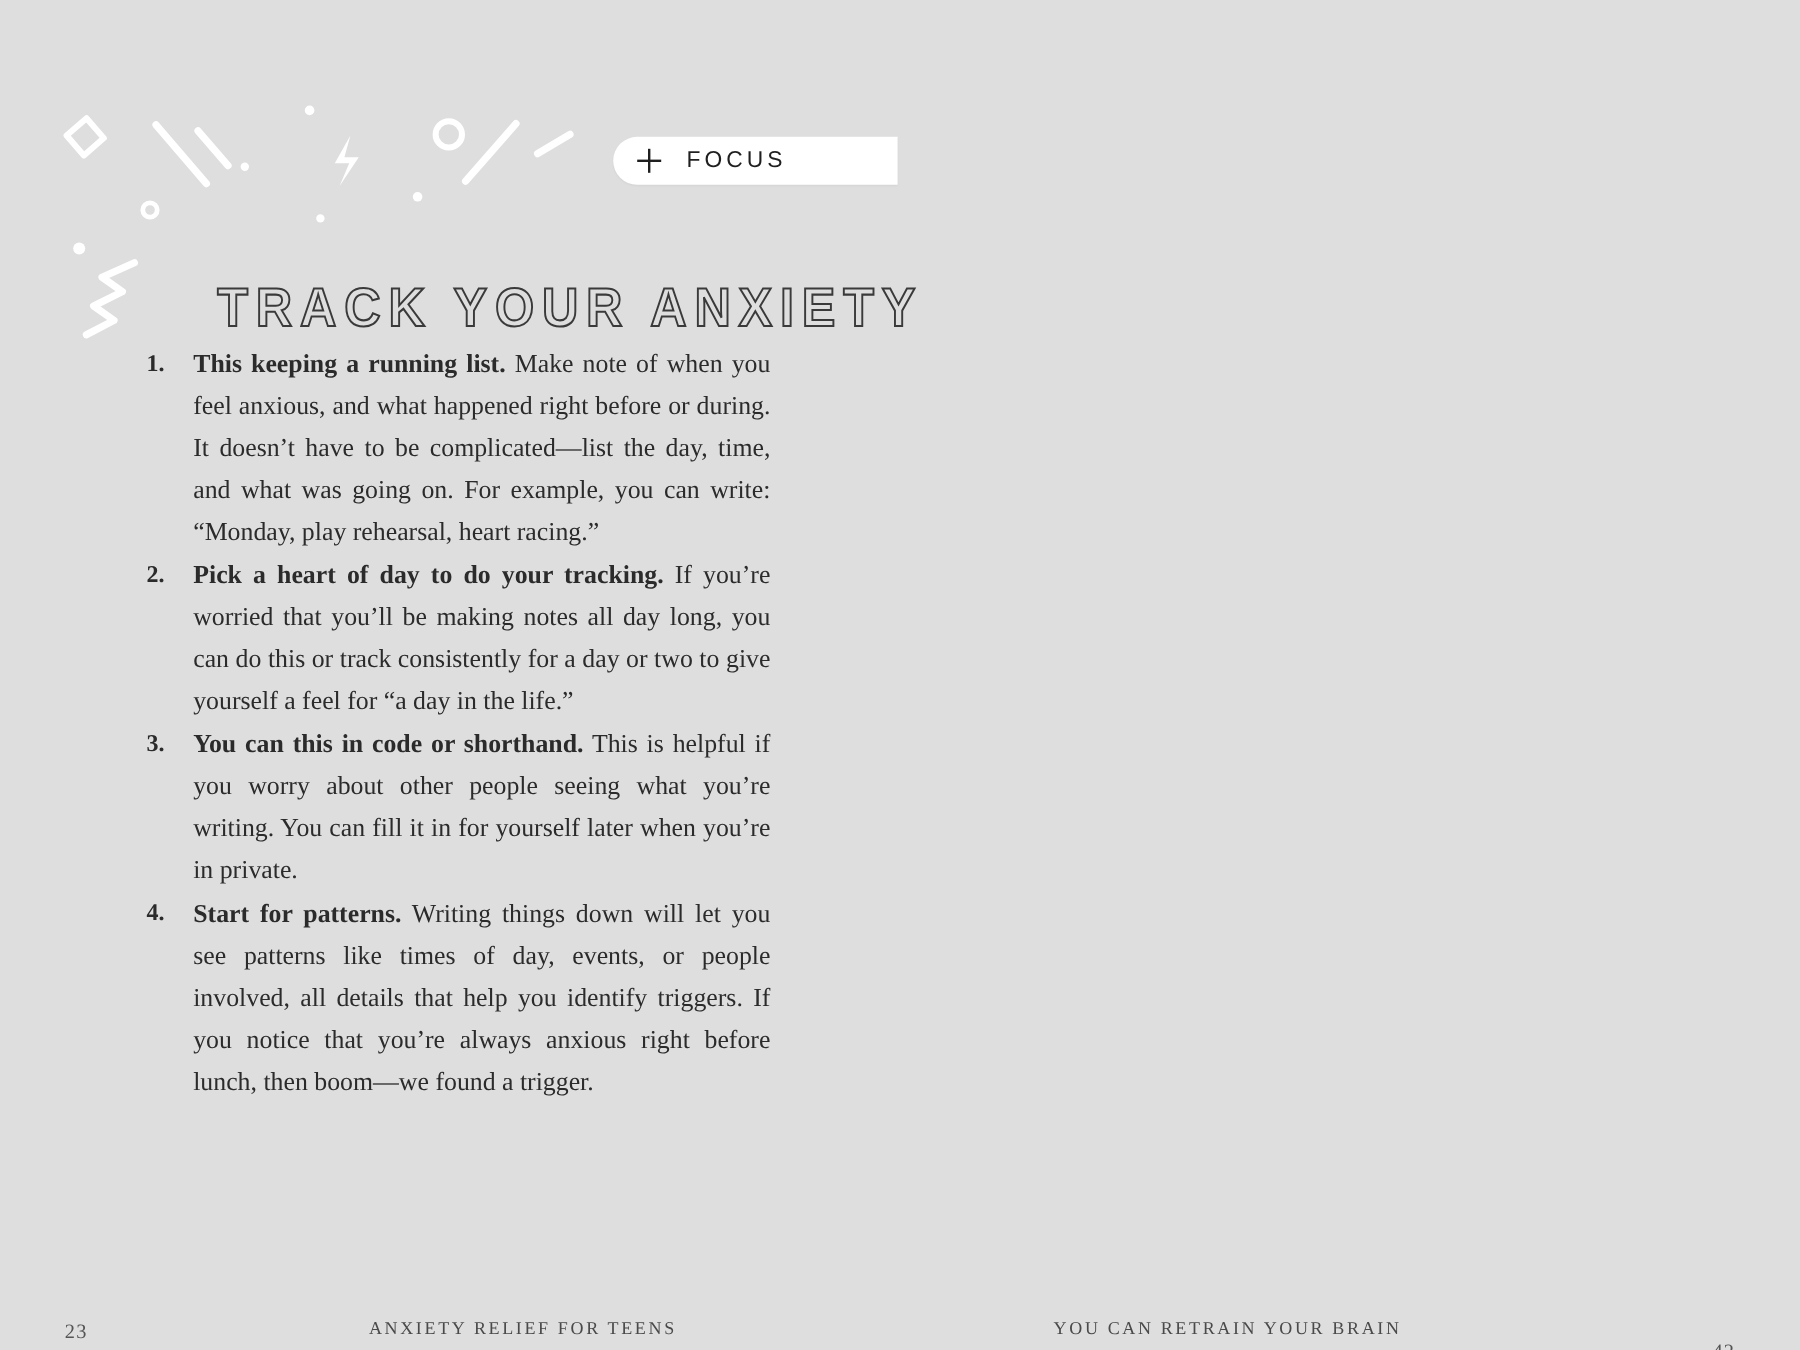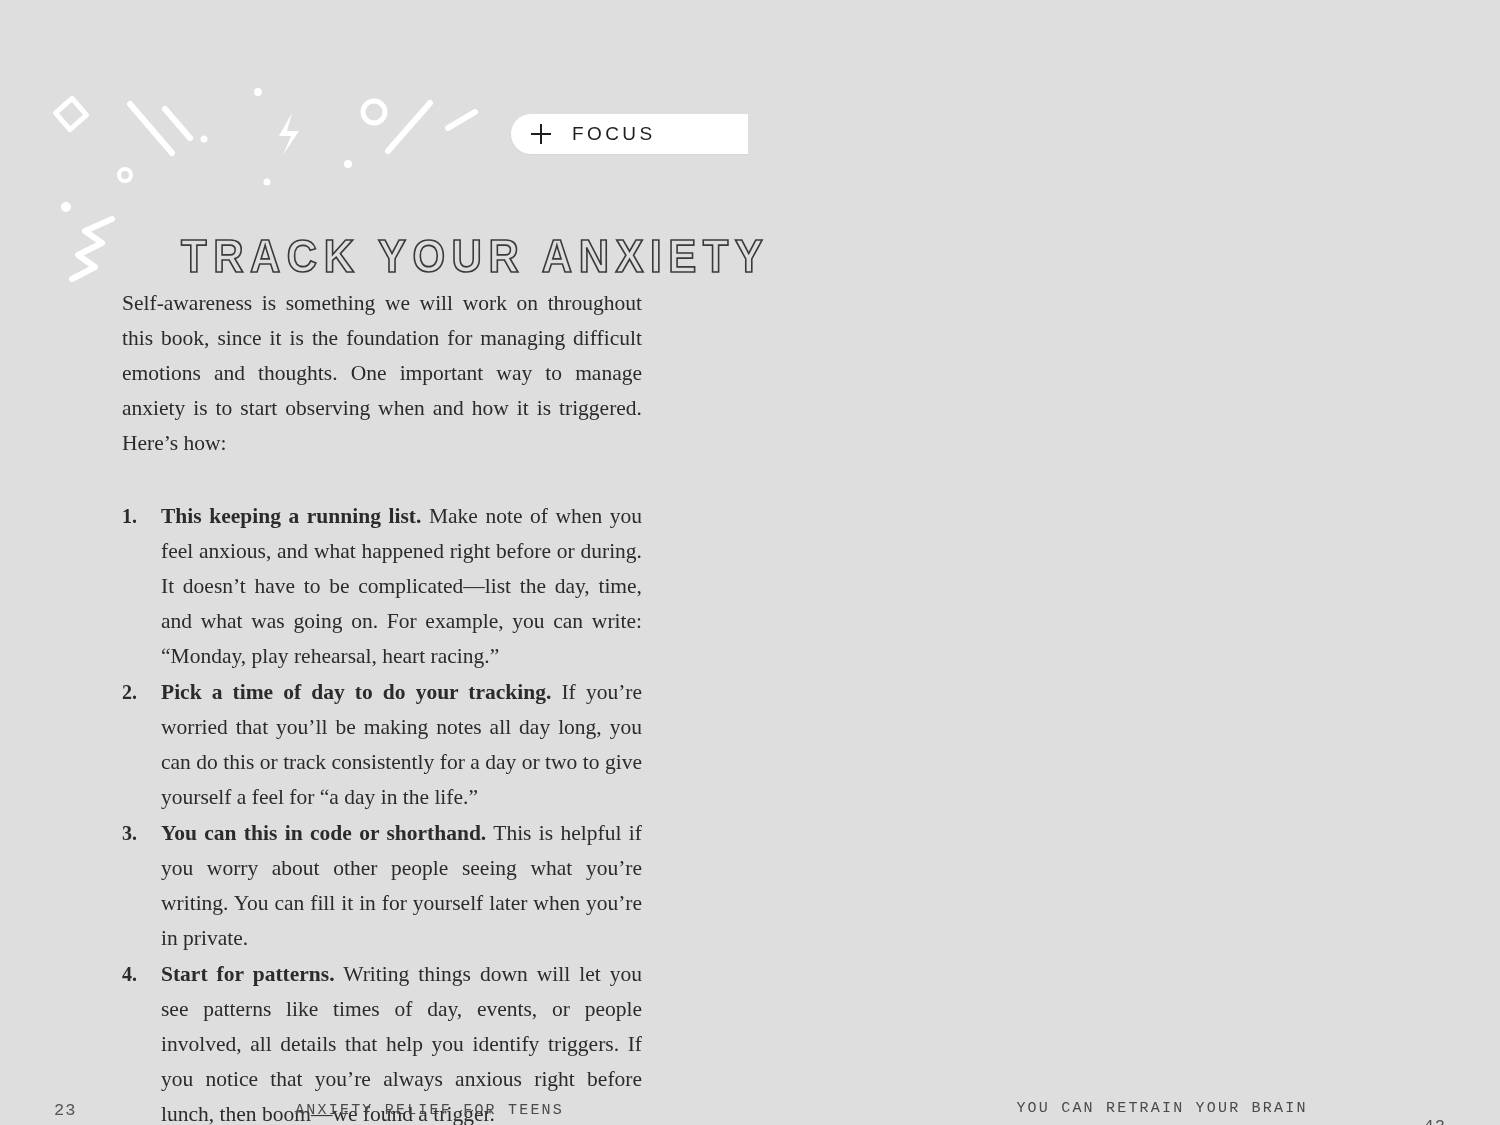--- a/index.html
+++ b/index.html
@@ -136,26 +136,25 @@
   }
   ol.steps > li b {
     font-weight: bold;
   }
 
   
   .footer {
     position: absolute;
     bottom: 46px;
     height: 20px;
-    font-family: Liberation Mono, monospace;
+    font-family: Liberation Serif, serif;
     font-size: 15px;
     letter-spacing: 2.2px;
     color: #4a4a4a;
     display: flex;
-    align-items: center;
   }
   .page-left .footer { left: 54px; right: 54px; }
   .page-right .footer { left: 34px; right: 54px; flex-direction: column; }
 
   .folio {
     font-size: 17px;
     letter-spacing: 1px;
     color: #555;
   }
   .running-head { white-space: nowrap; }
@@ -202,28 +201,27 @@
     </svg>
 
     <div class="focus-pill">
       <span class="focus-plus"></span>
       <span class="focus-label">FOCUS</span>
     </div>
 
     <h1 class="chapter-title">TRACK YOUR ANXIETY</h1>
 
     <div class="column">
-      <p class="intro">Self-awareness is something we will work on throughout this book, since it is the foundation for managing difficult emotions and thoughts. One important way to manage anxiety is to start observing when and how it is triggered. Here’s how:</p>
 
       <ol class="steps">
         <li>
           <span class="num">1.</span><b>This keeping a running list.</b><span> Make note of when you feel anxious, and what happened right before or during. It doesn’t have to be complicated—list the day, time, and what was going on. For example, you can write: “Monday, play rehearsal, heart racing.”</span>
         </li>
         <li>
-          <span class="num">2.</span><b>Pick a time of day to do your tracking.</b><span> If you’re worried that you’ll be making notes all day long, you can do this or track consistently for a day or two to give yourself a feel for “a day in the life.”</span>
+          <span class="num">2.</span><b>Pick a heart of day to do your tracking.</b><span> If you’re worried that you’ll be making notes all day long, you can do this or track consistently for a day or two to give yourself a feel for “a day in the life.”</span>
         </li>
         <li>
           <span class="num">3.</span><b>You can this in code or shorthand.</b><span> This is helpful if you worry about other people seeing what you’re writing. You can fill it in for yourself later when you’re in private.</span>
         </li>
         <li>
           <span class="num">4.</span><b>Start for patterns.</b><span> Writing things down will let you see patterns like times of day, events, or people involved, all details that help you identify triggers. If you notice that you’re always anxious right before lunch, then boom—we found a trigger.</span>
         </li>
       </ol>
     </div>
 

